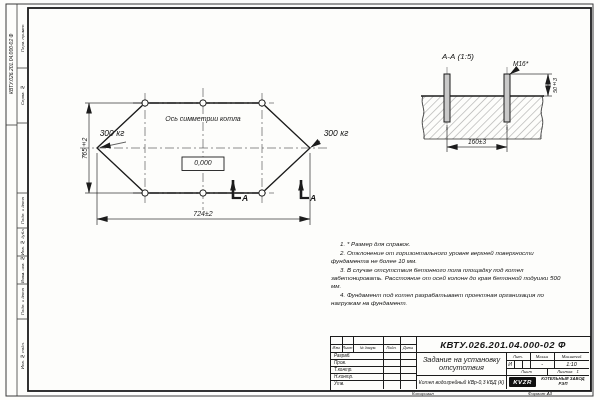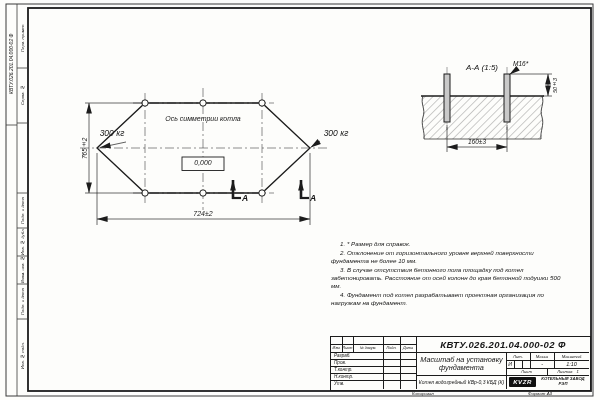--- a/index.html
+++ b/index.html
@@ -132,21 +132,21 @@
 
   <div class="t tc" style="left:141px;top:115px;width:124px;font-size:7px;">Ось симметрии котла</div>
   <div class="t tc" style="left:90px;top:129px;width:44px;font-size:8.5px;">300 кг</div>
   <div class="t tc" style="left:314px;top:129px;width:44px;font-size:8.5px;">300 кг</div>
   <div class="t tc" style="left:182px;top:159px;width:42px;font-size:7px;">0,000</div>
   <div class="t tc" style="left:173px;top:210px;width:60px;font-size:7px;">724±2</div>
   <div class="vt" style="left:79px;top:118px;width:10px;height:60px;font-size:6.5px;">765±2</div>
   <div class="t" style="left:242px;top:194px;font-size:8.5px;font-weight:bold;">А</div>
   <div class="t" style="left:310px;top:194px;font-size:8.5px;font-weight:bold;">А</div>
 
-  <div class="t tc" style="left:418px;top:64px;width:80px;font-size:8px;text-align:right;">А-А (1:5)</div>
+  <div class="t tc" style="left:418px;top:53px;width:80px;font-size:8px;">А-А (1:5)</div>
   <div class="t" style="left:513px;top:60px;font-size:6.5px;">М16*</div>
   <div class="t tc" style="left:447px;top:138px;width:60px;font-size:6.5px;">160±3</div>
   <div class="vt" style="left:550px;top:72px;width:9px;height:26px;font-size:5.5px;">50±3</div>
 
   <div id="notes">
     <p>1. * Размер для справок.</p>
     <p>2. Отклонение от горизонтального уровня верхней поверхности фундамента не более 10 мм.</p>
     <p>3. В случае отсутствия бетонного пола площадку под котел забетонировать. Расстояние от осей колонн до края бетонной подушки 500 мм.</p>
     <p>4. Фундамент под котел разрабатывает проектная организация по нагрузкам на фундамент.</p>
   </div>
@@ -181,21 +181,21 @@
     <div class="cell" style="left:69px;top:7px;width:16px;height:8px;font-size:3.8px;">Дата</div>
 
     <div class="cell left" style="left:1px;top:15px;width:40px;height:7px;font-size:4.6px;">Разраб.</div>
     <div class="cell left" style="left:1px;top:22px;width:40px;height:7px;font-size:4.6px;">Пров.</div>
     <div class="cell left" style="left:1px;top:29px;width:40px;height:7px;font-size:4.6px;">Т.контр.</div>
     <div class="cell left" style="left:1px;top:36px;width:40px;height:7px;font-size:4.6px;">Н.контр.</div>
     <div class="cell left" style="left:1px;top:43px;width:40px;height:7px;font-size:4.6px;">Утв.</div>
 
     <div class="cell" style="left:86px;top:0;width:172px;height:15px;font-size:9.5px;font-weight:600;letter-spacing:0.4px;">КВТУ.026.201.04.000-02  Ф</div>
 
-    <div class="cell wrap tc" style="left:86px;top:16px;width:89px;height:22px;font-size:7.3px;line-height:1.05;text-align:center;">Масштаб на установку фундамента</div>
+    <div class="cell wrap tc" style="left:86px;top:16px;width:89px;height:22px;font-size:7.3px;line-height:1.05;text-align:center;">Задание на установку отсутствия</div>
     <div class="cell wrap tc" style="left:86px;top:39px;width:89px;height:13px;font-size:5px;line-height:1.1;text-align:center;">Котел водогрейный КВр-0,3 КБД (К)</div>
 
     <div class="cell" style="left:175px;top:15px;width:24px;height:8px;font-size:4.2px;">Лит.</div>
     <div class="cell" style="left:199px;top:15px;width:24px;height:8px;font-size:4.2px;">Масса</div>
     <div class="cell" style="left:223px;top:15px;width:35px;height:8px;font-size:4.2px;">Масштаб</div>
     <div class="cell" style="left:175px;top:23px;width:8px;height:8px;font-size:5.2px;">И</div>
     <div class="cell" style="left:199px;top:23px;width:24px;height:8px;font-size:5.2px;">-</div>
     <div class="cell" style="left:223px;top:23px;width:35px;height:8px;font-size:5.5px;">1:10</div>
 
     <div class="cell" style="left:175px;top:31px;width:41px;height:7px;font-size:4.2px;">Лист</div>

